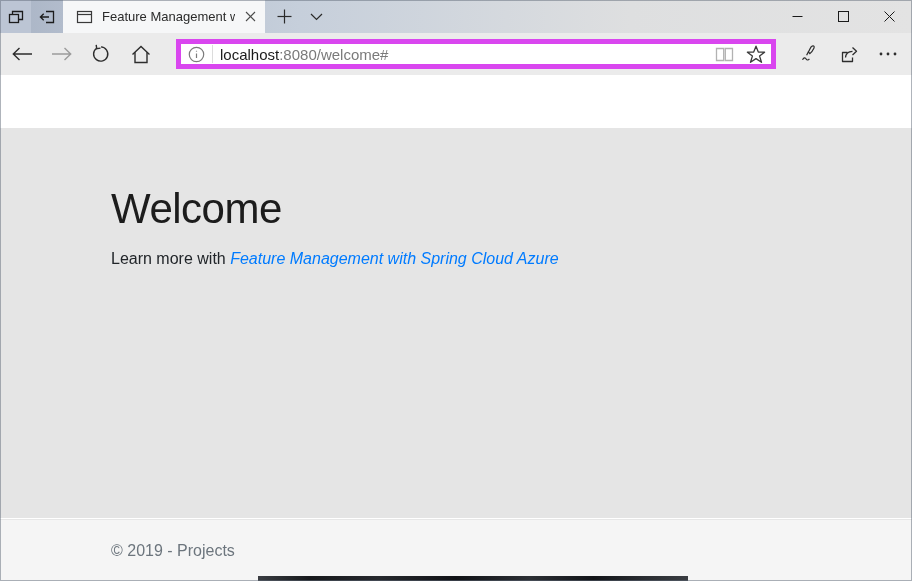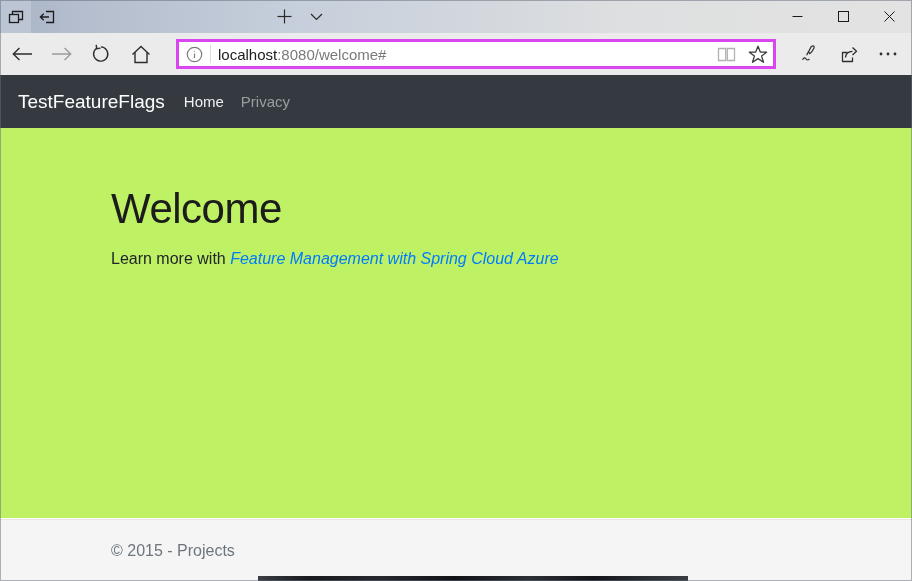--- a/index.html
+++ b/index.html
@@ -28,21 +28,21 @@
   .newtab-btn{left:268px;width:32px;}
   .tabchev-btn{left:300px;width:32px;}
   .win-controls{position:absolute;right:0;top:0;height:33px;display:flex;}
   .win-btn{width:46px;height:33px;display:flex;align-items:center;justify-content:center;cursor:pointer;}
 
   
   .toolbar{position:absolute;left:0;top:33px;width:912px;height:42px;background:#ebebeb;}
   .nav-btn{position:absolute;top:2px;width:38px;height:38px;display:flex;align-items:center;justify-content:center;cursor:pointer;}
   .addressbar{
     position:absolute;left:176px;top:6px;width:600px;height:30px;box-sizing:border-box;
-    background:#fff;border:3px solid #d946ef;display:flex;align-items:center;
+    background:#fff;border:5px solid #d946ef;display:flex;align-items:center;
   }
   .ab-info{width:31px;height:28px;display:flex;align-items:center;justify-content:center;cursor:pointer;}
   .ab-divider{width:1px;height:18px;background:#dcdcdc;}
   .ab-url{margin-left:7px;font-size:15px;white-space:nowrap;flex:1;overflow:hidden;cursor:text;}
   .url-host{color:#1b1b1b;}
   .url-rest{color:#7a7a7a;}
   .ab-icon-btn{width:31px;height:28px;display:flex;align-items:center;justify-content:center;cursor:pointer;}
   .tool-right{position:absolute;top:4px;width:34px;height:34px;display:flex;align-items:center;justify-content:center;cursor:pointer;}
   .pen-btn{left:793px;}.share-btn{left:831px;}.more-btn{left:871px;}
 
@@ -50,21 +50,21 @@
   .navbar{
     position:absolute;left:0;top:75px;width:912px;height:53px;background:#343a40;
     display:flex;align-items:center;box-sizing:border-box;padding-left:18px;
   }
   .brand{color:#ffffff;font-size:19px;text-decoration:none;cursor:pointer;}
   .nav-link{font-size:15px;text-decoration:none;cursor:pointer;margin-left:19px;}
   .nav-link.active{color:#eff1f2;}
   .nav-link.muted{color:#9a9ea3;margin-left:17px;}
 
   
-  .content{position:absolute;left:0;top:128px;width:912px;bottom:63px;background:#bef264;box-sizing:border-box;padding:57px 40px 0 111px;}
+  .content{position:absolute;left:0;top:128px;width:912px;bottom:63px;background:#e5e5e5;box-sizing:border-box;padding:57px 40px 0 111px;}
   .content h1{margin:0;font-size:42px;font-weight:400;color:#1c1c1c;letter-spacing:-0.5px;}
   .content p{margin:17px 0 0 0;font-size:16px;color:#212529;}
   .content a{color:#007bff;text-decoration:none;cursor:pointer;font-style:italic;}
 
   
   .footer{
     position:absolute;left:0;bottom:0;width:912px;height:62px;box-sizing:border-box;
     background:#f5f5f5;border-top:1px solid #e7e7e7;display:flex;align-items:center;
     padding-left:111px;color:#6c757d;font-size:16px;
   }
@@ -92,20 +92,35 @@
 
     <div class="tb-btn btn-setaside">
       <span>
         <svg width="20" height="20" viewBox="0 0 20 20" fill="none" stroke="#1c1c1c" stroke-width="1.3">
           <path d="M9 4.5 H16.5 V15.5 H9"></path>
           <path d="M12 10 H3.5 M6.7 6.8 L3.4 10 l3.3 3.2"></path>
         </svg>
       </span>
     </div>
 
+    <div class="tab">
+      <span class="tab-favicon">
+        <svg width="17" height="16" viewBox="0 0 17 16" fill="none" stroke="#3a3a3a" stroke-width="1.2">
+          <rect x="1.5" y="2.5" width="14" height="11"></rect>
+          <line x1="1.5" y1="5.5" x2="15.5" y2="5.5"></line>
+        </svg>
+      </span>
+      <span class="tab-title">Feature Management w</span>
+      <span class="tab-close">
+        <svg width="11" height="11" viewBox="0 0 11 11" stroke="#4c4c4c" stroke-width="1.1">
+          <line x1="1" y1="1" x2="10" y2="10"></line>
+            <line x1="10" y1="1" x2="1" y2="10"></line>
+        </svg>
+      </span>
+    </div>
 
     <div class="tb-btn newtab-btn">
       <svg width="15" height="15" viewBox="0 0 15 15" stroke="#2a2a2a" stroke-width="1.2">
         <line x1="7.5" y1="0.5" x2="7.5" y2="14.5"></line>
           <line x1="0.5" y1="7.5" x2="14.5" y2="7.5"></line>
       </svg>
     </div>
 
     <div class="tb-btn tabchev-btn">
       <svg width="13" height="8" viewBox="0 0 13 8" fill="none" stroke="#2a2a2a" stroke-width="1.2">
@@ -197,30 +212,25 @@
     </div>
     <div class="tool-right more-btn">
       <svg width="18" height="4" viewBox="0 0 18 4" fill="#2d2d2d">
         <circle cx="2" cy="2" r="1.4"></circle>
           <circle cx="9" cy="2" r="1.4"></circle>
           <circle cx="16" cy="2" r="1.4"></circle>
       </svg>
     </div>
   </div>
 
-  <div class="navbar">
-    <a class="brand">TestFeatureFlags</a>
-    <a class="nav-link active">Home</a>
-    <a class="nav-link muted">Privacy</a>
-  </div>
 
   <div class="content">
     <h1>Welcome</h1>
     <p><span>Learn more with </span><a>Feature Management with Spring Cloud Azure</a></p>
   </div>
 
   <div class="footer">
-    <span>© 2015 - Projects</span>
+    <span>© 2019 - Projects</span>
   </div>
 
   <div class="bottom-artifact"></div>
 
 </div>
 
 </body></html>

